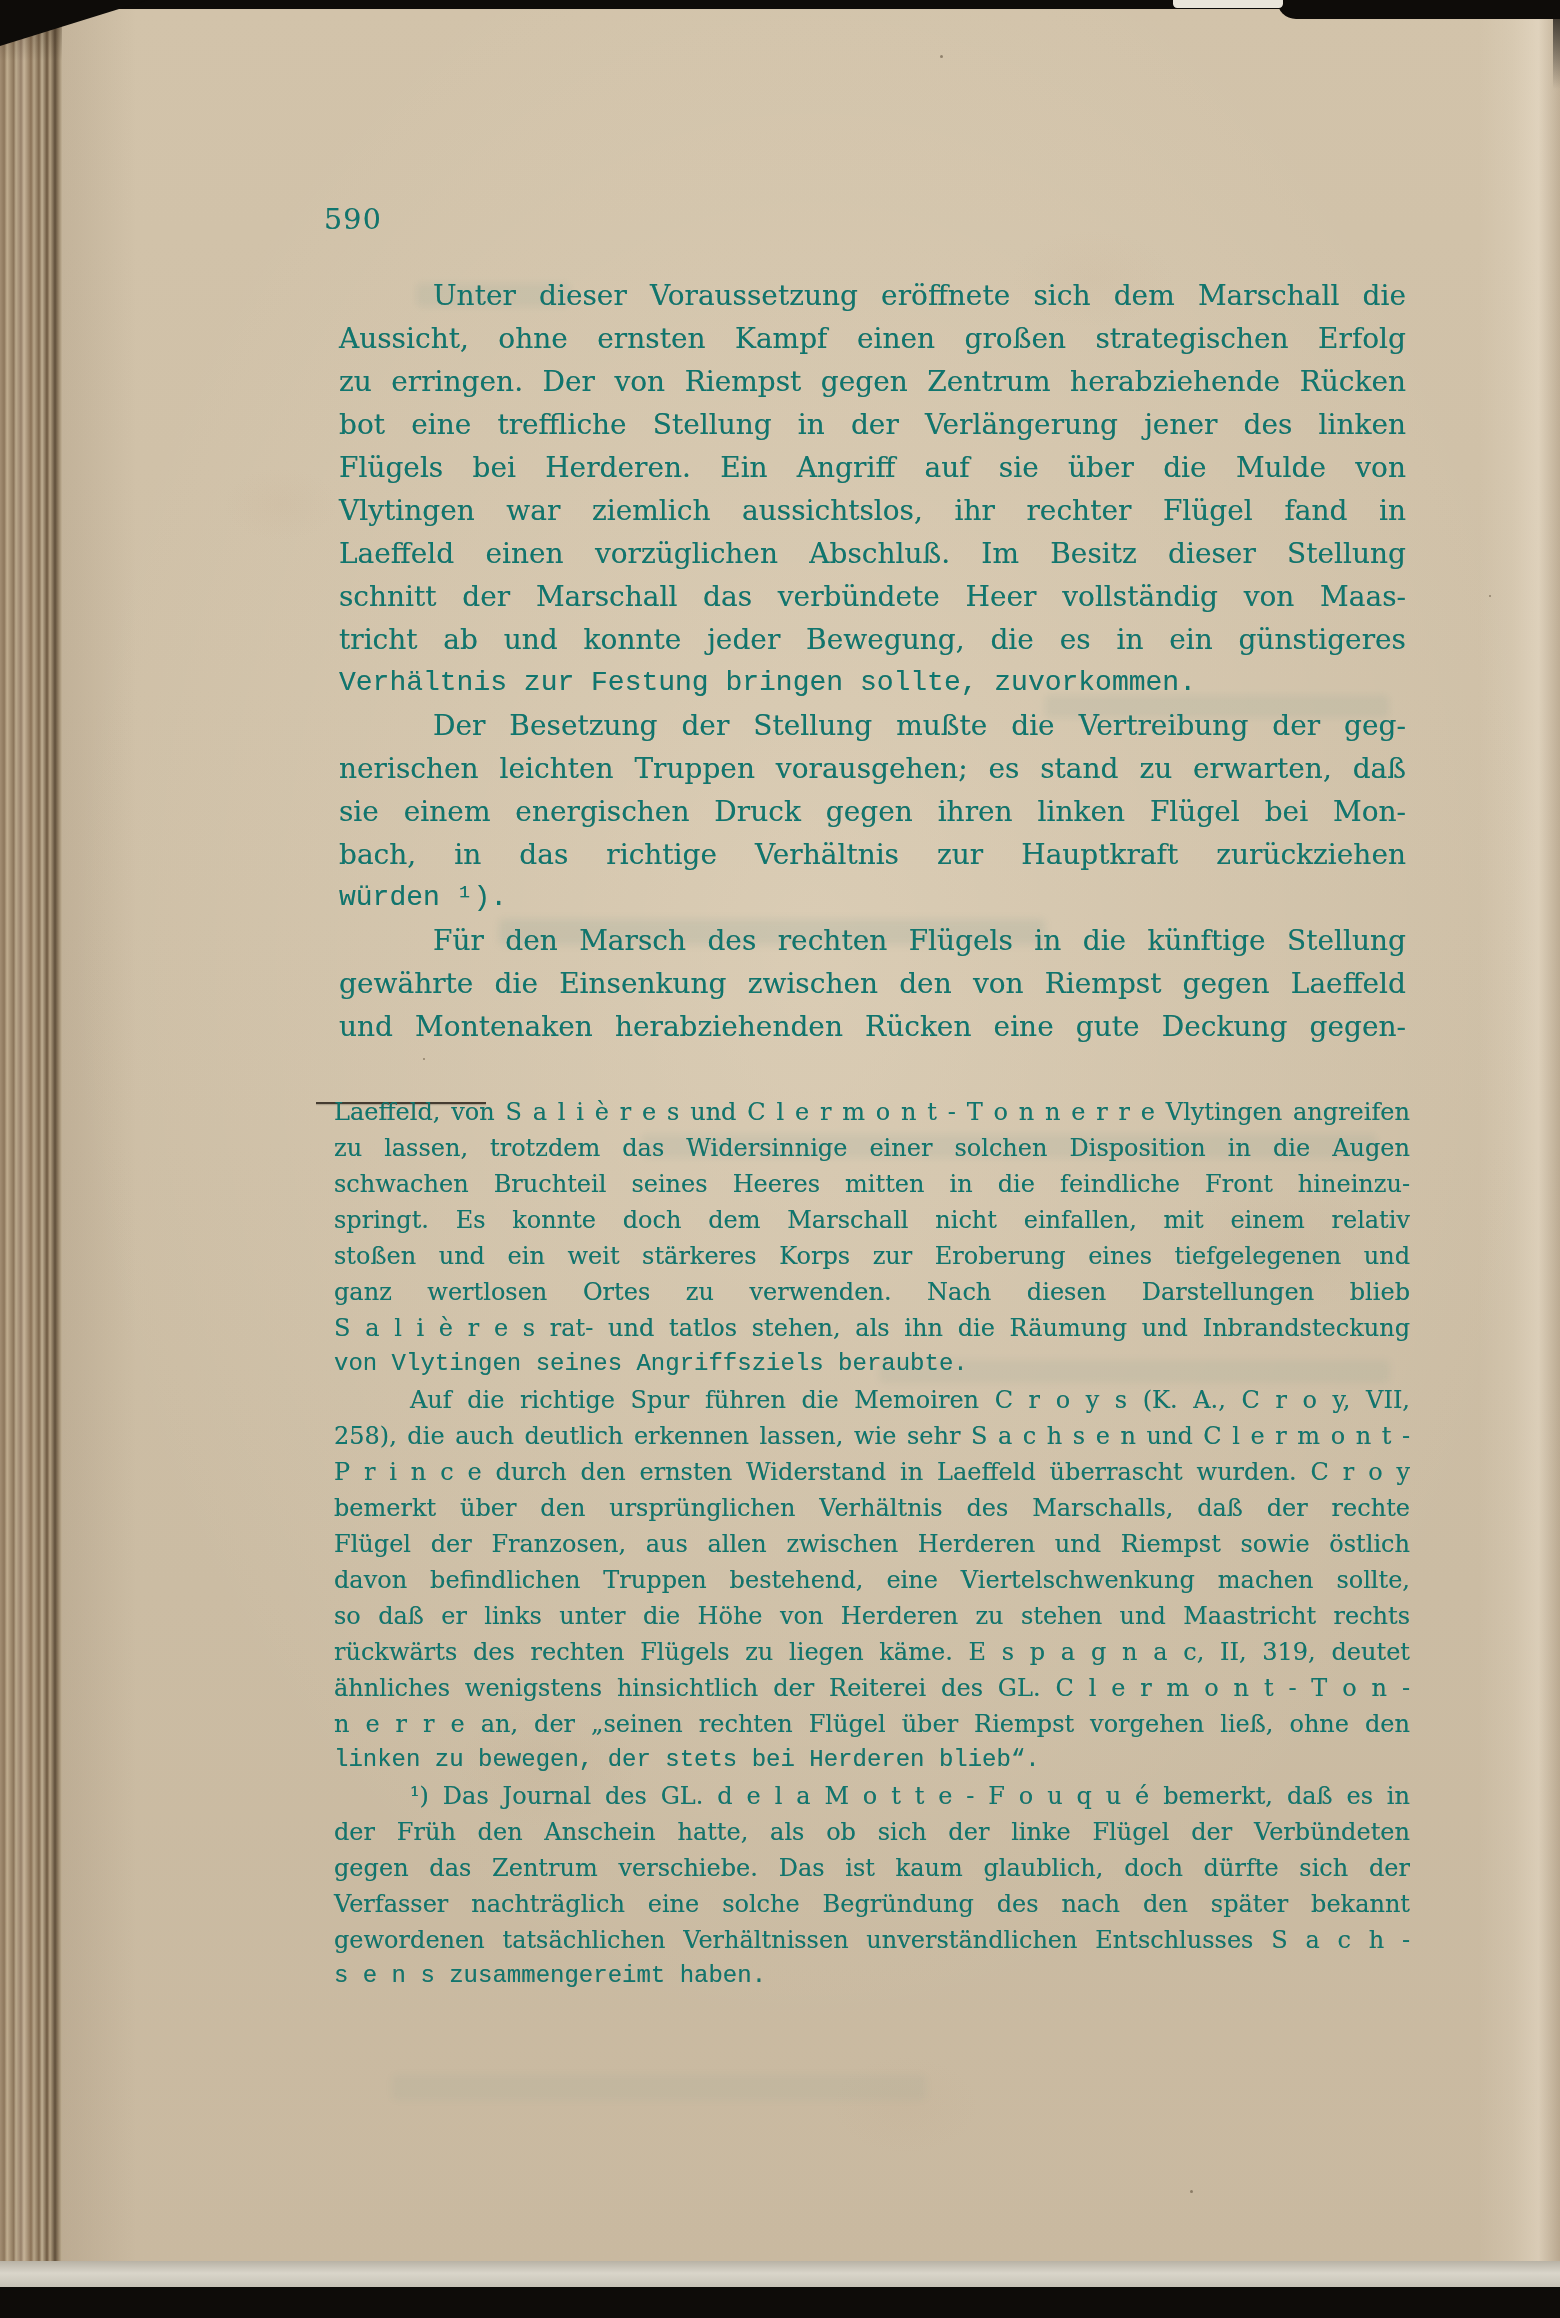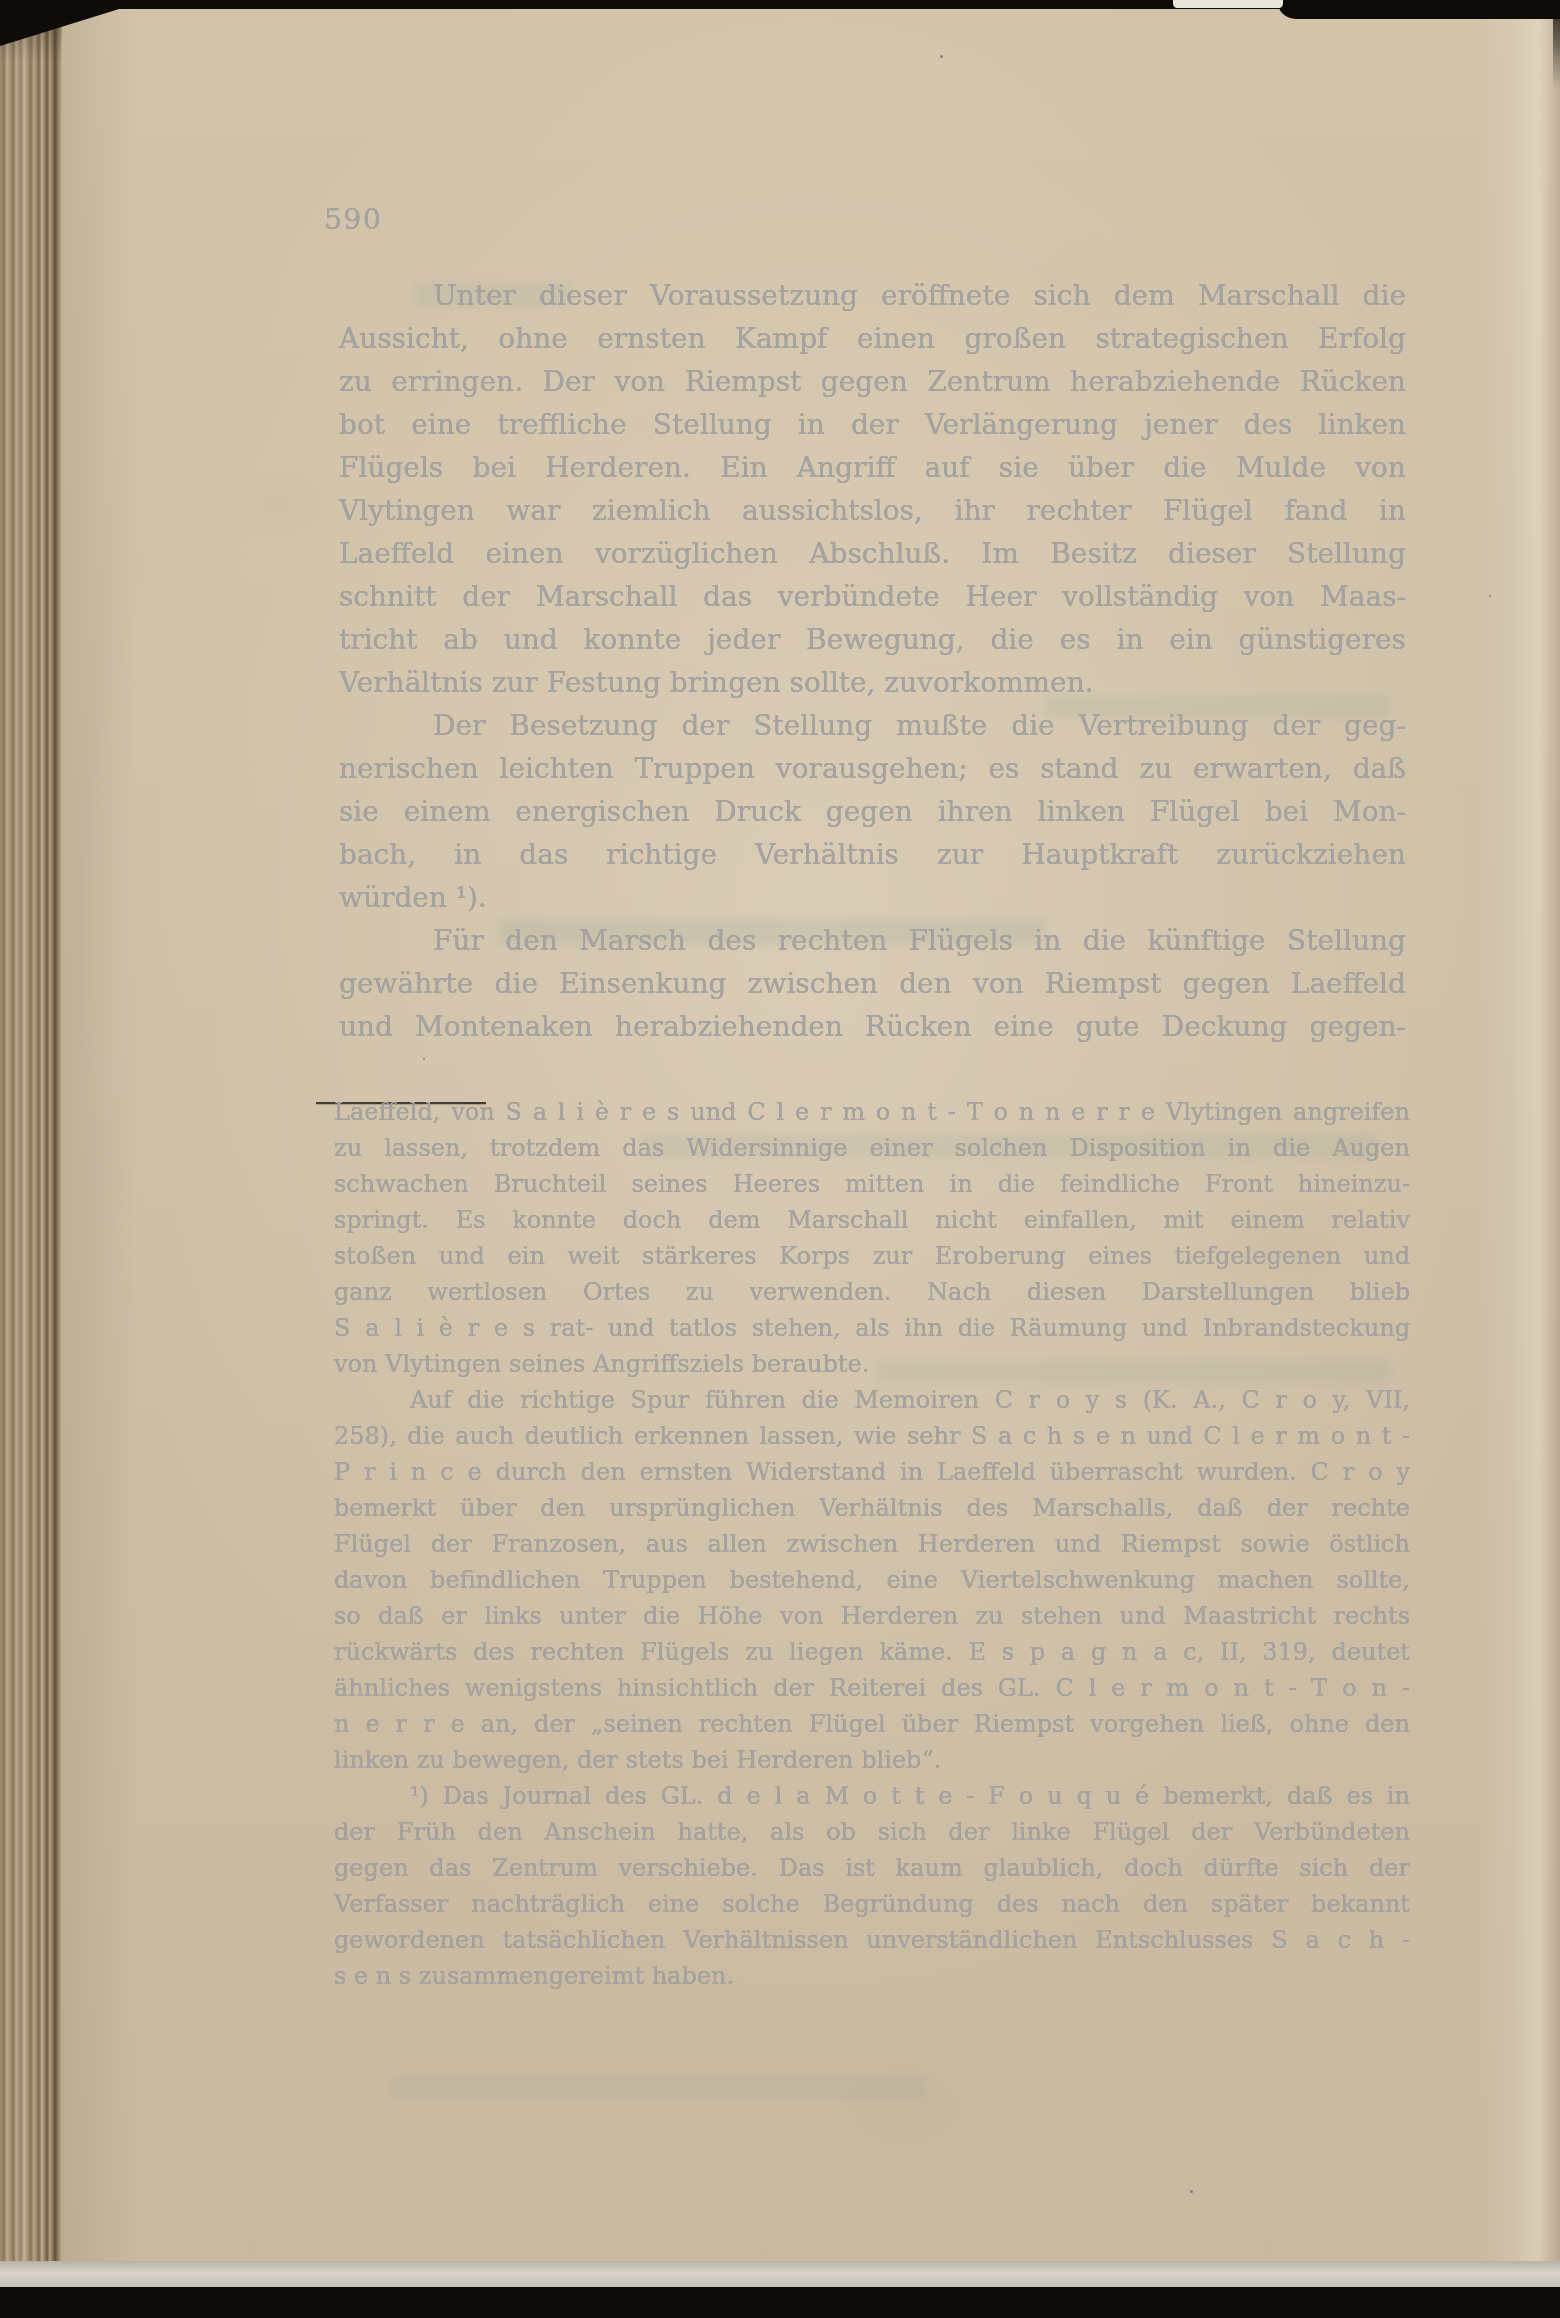--- a/index.html
+++ b/index.html
@@ -55,39 +55,39 @@
   }
   #page-sliver-top{
     position:absolute;left:1173px;top:0;width:110px;height:7.7px;
     background:#e9e5da;border-radius:0 0 4.2px 4.2px;
   }
   #right-edge-shade{
     position:absolute;right:0;top:0;width:8.3px;height:89px;
     background:linear-gradient(180deg,rgba(14,12,9,0.9),rgba(14,12,9,0));
   }
   
-  .ink{color:#a3a3a3;text-shadow:0 0 0.6px rgba(51,44,36,0.35);}
+  .ink{color:#0f766e;text-shadow:0 0 0.6px rgba(51,44,36,0.35);}
   #page-number{
     position:absolute;left:324px;top:203px;
     font-size:28.5px;letter-spacing:1.2px;
   }
   #main-text{
     position:absolute;left:315px;top:274px;width:1091px;
     font-size:28px;line-height:43px;
   }
   #footnotes{
     position:absolute;left:310px;top:1094px;width:1100px;
     font-size:24px;line-height:36px;
   }
   .para{margin:0;}
   .line{
     text-align:justify;text-align-last:justify;
     white-space:normal;overflow:visible;margin-left:24px;
   }
-  .line.last{text-align:center;text-align-last:left;}
+  .line.last{text-align:center;text-align-last:left;font-family:Liberation Mono, monospace;}
   #main-text .line.indent{text-indent:94px;}
   #footnotes .line.indent{text-indent:76px;}
   #footnote-rule{
     position:absolute;left:316px;top:1102px;width:170px;height:1.8px;
     background:#453c31;box-shadow:0 1.2px 0 rgba(69,60,49,0.25);
   }
   
   .ghost{
     position:absolute;background:rgba(98,140,129,0.12);
     filter:blur(3.6px);border-radius:4.8px;pointer-events:none;

